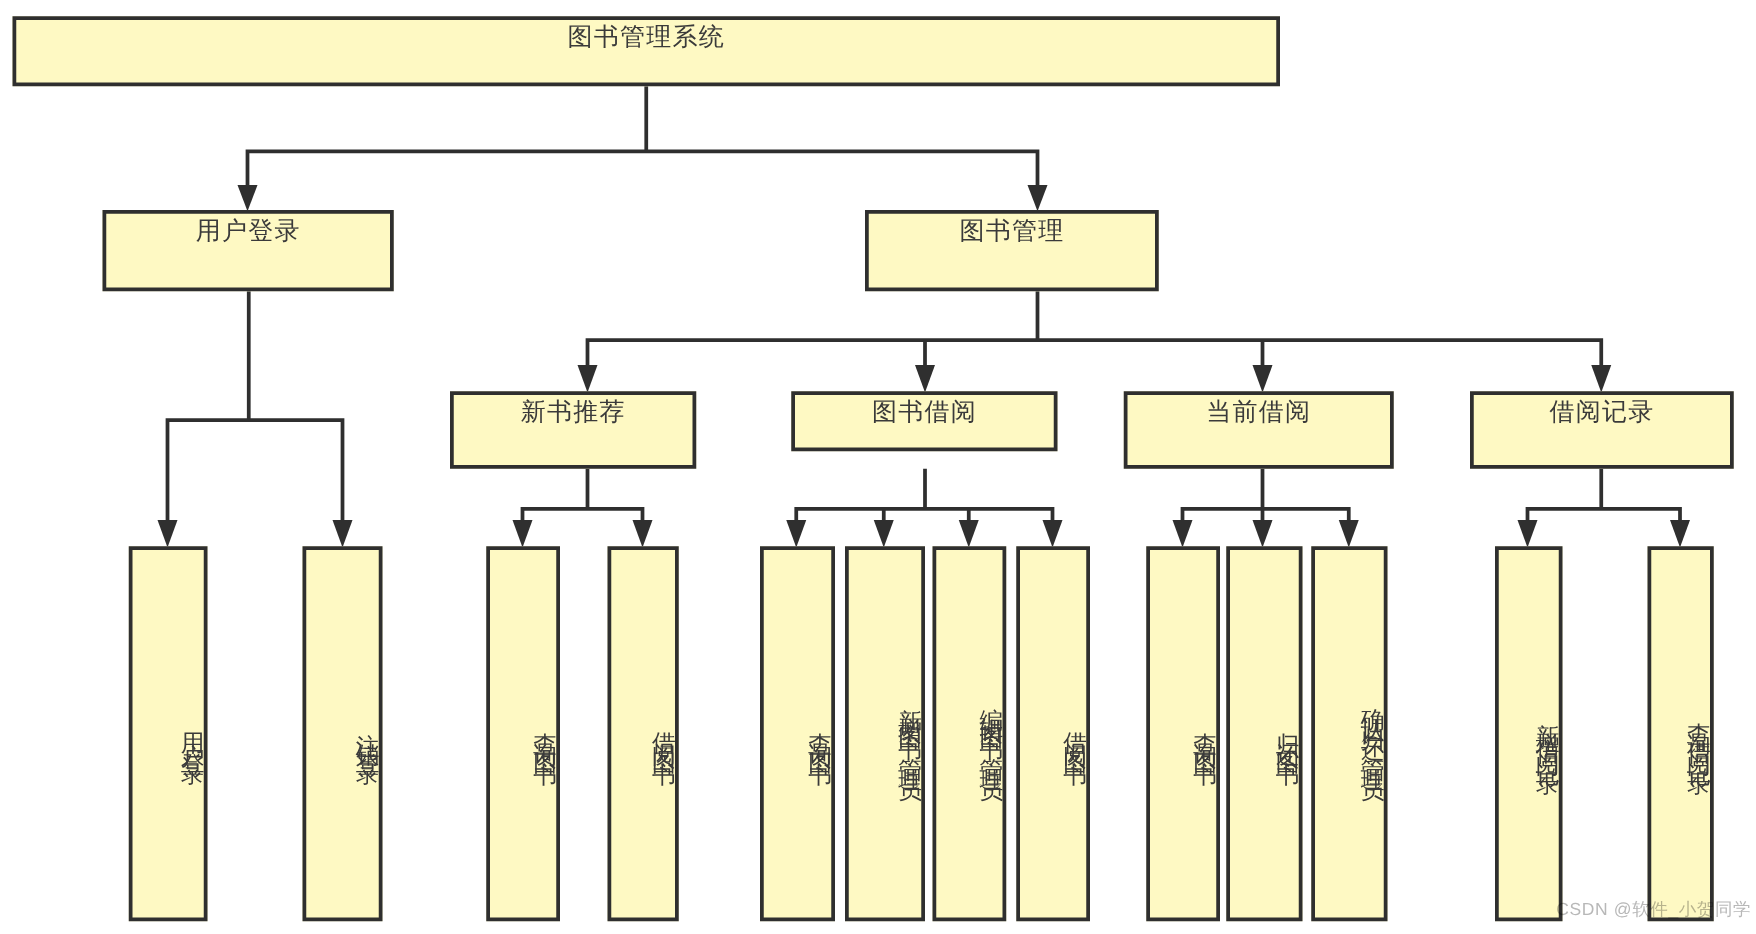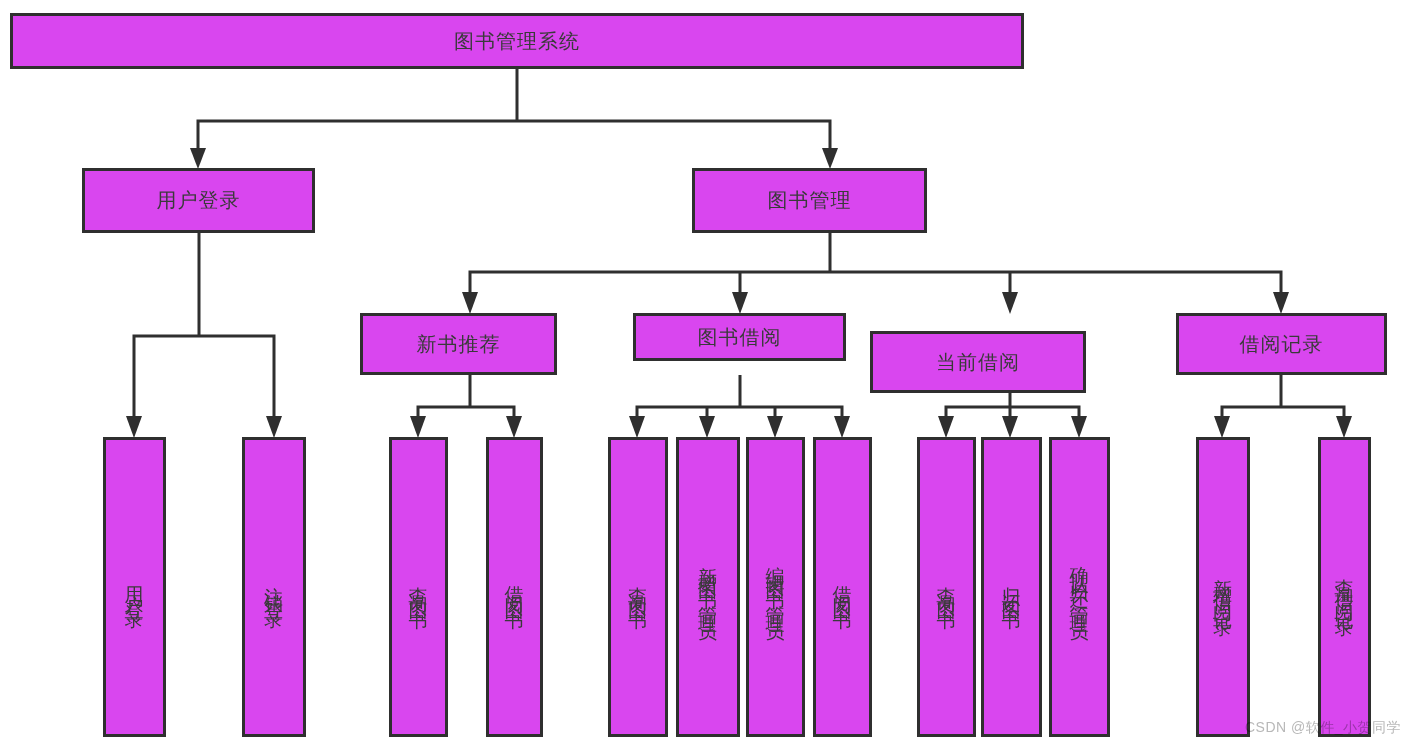--- a/index.html
+++ b/index.html
@@ -14,43 +14,43 @@
   }
   svg.connectors {
     position: absolute;
     left: 0; top: 0;
     width: 1405px; height: 747px;
   }
   .box {
     position: absolute;
     box-sizing: border-box;
     border: 3px solid #2f2f2f;
-    background: #d946ef;
+    background: #fef9c3;
     display: flex;
-    align-items: center;
+    align-items: flex-start;
     justify-content: center;
     font-size: 20px;
     letter-spacing: 1px;
     color: #3a3a3a;
     z-index: 2;
   }
   .vbox {
     writing-mode: vertical-rl;
     text-orientation: mixed;
     font-size: 19px;
     letter-spacing: 8px;
     line-height: 1;
   }
   
   .n-root  { left: 10px;  top: 13px;  width: 1014px; height: 56px; }
   .n-login { left: 82px;  top: 168px; width: 233px;  height: 65px; }
   .n-mgmt  { left: 692px; top: 168px; width: 235px;  height: 65px; }
   .n-rec   { left: 360px; top: 313px; width: 197px;  height: 62px; }
   .n-bor   { left: 633px; top: 313px; width: 213px;  height: 48px; }
-  .n-cur   { left: 870px; top: 313px; width: 216px;  height: 62px; margin-top: 18px; }
+  .n-cur   { left: 899px; top: 313px; width: 216px;  height: 62px; }
   .n-hist  { left: 1176px;top: 313px; width: 211px;  height: 62px; }
   
   .leaf { top: 437px; height: 300px; }
   .l-g1a { left: 103px;  width: 63px; }
   .l-g1b { left: 242px;  width: 64px; }
   .l-g2a { left: 389px;  width: 59px; }
   .l-g2b { left: 486px;  width: 57px; }
   .l-g3a { left: 608px;  width: 60px; }
   .l-g3b { left: 676px;  width: 64px; }
   .l-g3c { left: 746px;  width: 59px; }

